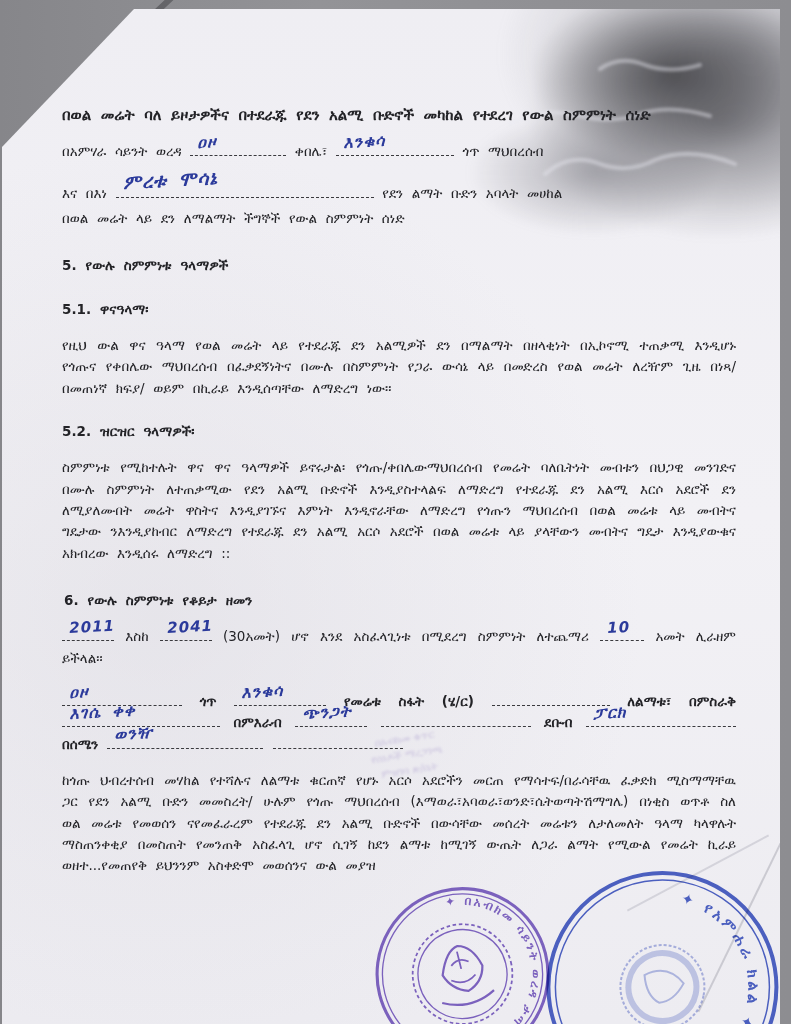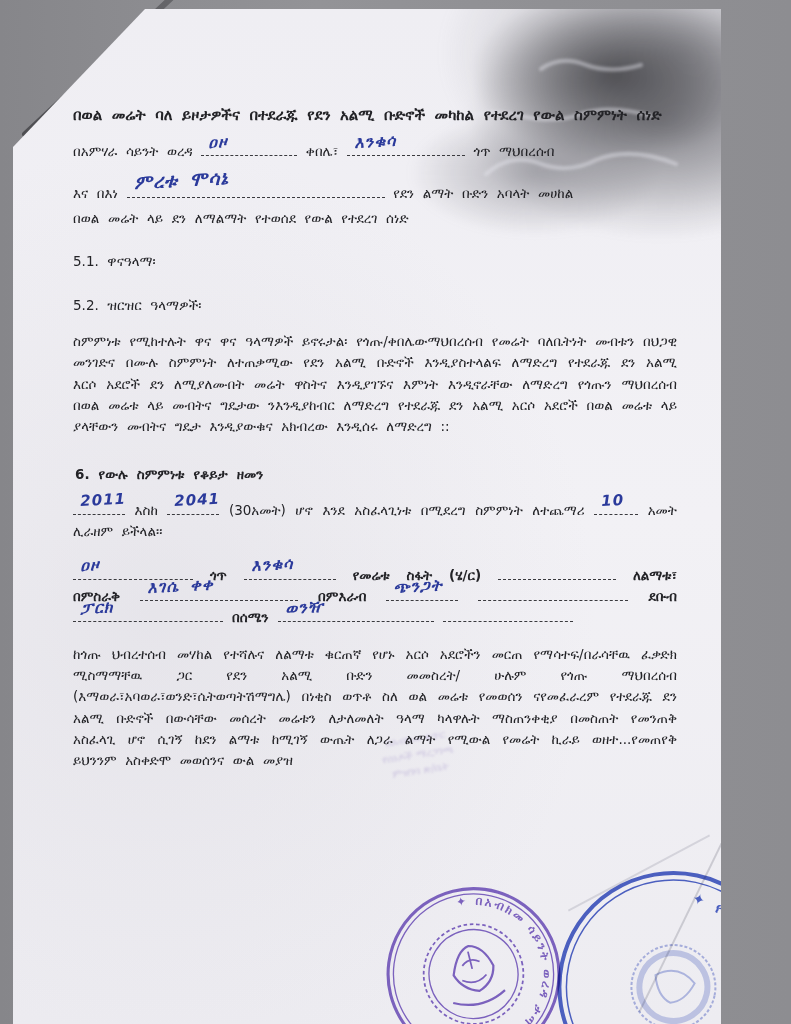--- a/index.html
+++ b/index.html
@@ -7,21 +7,21 @@
     width:791px;height:1024px;position:relative;overflow:hidden;
     background:linear-gradient(90deg,#86868a 0%,#939397 40%,#8d8d91 100%);
     font-family:"DejaVu Sans",sans-serif;
   }
   .corner-shadow-line{
     position:absolute;left:-6px;top:60px;width:215px;height:6px;
     background:linear-gradient(90deg,#4e4e52,#67676b);
     transform:rotate(-43deg);z-index:0;border-radius:3px;
   }
   .page{
-    position:absolute;left:13px;top:9px;width:708px;height:1015px;
+    position:absolute;left:2px;top:9px;width:778px;height:1015px;
     background:
       radial-gradient(ellipse at 20% 60%, rgba(210,208,216,.35), rgba(0,0,0,0) 55%),
       linear-gradient(180deg,#efeef3 0%,#f2f1f5 50%,#edecf1 100%);
     clip-path:polygon(132px 0, 100% 0, 100% 100%, 0 100%, 0 138px);
     overflow:hidden;z-index:1;
   }
   .corner-inner-shade{
     position:absolute;left:-30px;top:-30px;width:230px;height:210px;
     background:linear-gradient(135deg,rgba(90,90,95,.45) 48px,rgba(160,160,165,.22) 58px,rgba(0,0,0,0) 86px);
     z-index:3;pointer-events:none;
@@ -41,21 +41,21 @@
 
   .content{
     position:relative;z-index:4;
     padding:94px 44px 0 60px;
     color:#232327;font-size:13.5px;line-height:1.58;
     word-spacing:.32em;
   }
   .title{font-weight:bold;font-size:15px;line-height:1.62;text-align:justify;}
   .formline{margin-top:14px;white-space:nowrap;}
   .heading{font-weight:bold;margin-top:26px;}
-  .subheading{font-weight:normal;margin-top:22px;}
+  .subheading{font-weight:bold;margin-top:22px;}
   .para{margin-top:15px;text-align:justify;}
   .blank{
     display:inline-block;position:relative;vertical-align:baseline;
     border-bottom:1.6px dashed #3a3a3e;height:13px;
   }
   .hw{
     position:absolute;left:8px;bottom:0px;white-space:nowrap;
     color:#2b3a9b;font-style:italic;font-weight:bold;font-size:16px;
     transform:rotate(-3deg);transform-origin:left bottom;letter-spacing:1px;
   }
@@ -109,24 +109,26 @@
       <span class="blank" style="width:118px"><span class="hw">እንቁሳ</span></span>
       <span>ጎጥ ማህበረሰብ</span>
     </div>
 
     <div class="formline" style="margin-top:20px">
       <span>እና በእነ</span>
       <span class="blank" style="width:258px"><span class="hw" style="font-size:19px">ምረቱ ሞሳኔ</span></span>
       <span>የደን ልማት ቡድን አባላት መሀከል</span>
     </div>
 
-    <div style="margin-top:4px">በወል መሬት ላይ ደን ለማልማት የተወሰደ የውል የተደረገ ሰነድ</div>
-
+    <div style="margin-top:4px">በወል መሬት ላይ ደን ለማልማት ችግኞች የውል ስምምነት ሰነድ</div>
+
+    <div class="heading">5. የውሉ ስምምነቱ ዓላማዎች</div>
 
     <div class="subheading">5.1. ዋናዓላማ፡</div>
+    <div class="para">የዚህ ውል ዋና ዓላማ የወል መሬት ላይ የተደራጁ ደን አልሚዎች ደን በማልማት በዘላቂነት በኢኮኖሚ ተጠቃሚ እንዲሆኑ የጎጡና የቀበሌው ማህበረሰብ በፈቃደኝነትና በሙሉ በስምምነት የጋራ ውሳኔ ላይ በመድረስ የወል መሬት ለረዥም ጊዜ በነጻ/በመጠነኛ ክፍያ/ ወይም በኪራይ እንዲሰጣቸው ለማድረግ ነው፡፡</div>
 
     <div class="subheading">5.2. ዝርዝር ዓላማዎች፡</div>
     <div class="para">ስምምነቱ የሚከተሉት ዋና ዋና ዓላማዎች ይኖሩታል፡ የጎጡ/ቀበሌውማህበረሰብ የመሬት ባለቤትነት መብቱን በህጋዊ መንገድና በሙሉ ስምምነት ለተጠቃሚው የደን አልሚ ቡድኖች እንዲያስተላልፍ ለማድረግ የተደራጁ ደን አልሚ እርሶ አደሮች ደን ለሚያለሙበት መሬት ዋስትና እንዲያገኙና እምነት እንዲኖራቸው ለማድረግ የጎጡን ማህበረሰብ በወል መሬቱ ላይ መብትና ግዴታው ንእንዲያከብር ለማድረግ የተደራጁ ደን አልሚ አርሶ አደሮች በወል መሬቱ ላይ ያላቸውን መብትና ግዴታ እንዲያውቁና አክብረው እንዲሰሩ ለማድረግ ::</div>
 
     <div class="heading" style="margin-left:2px">6. የውሉ ስምምነቱ የቆይታ ዘመን</div>
     <div class="para">
       <span class="blank" style="width:52px"><span class="hw small">2011</span></span>
       <span>እስከ</span>
       <span class="blank" style="width:52px"><span class="hw small">2041</span></span>
       <span>(30አመት) ሆኖ እንደ አስፈላጊነቱ በሚደረግ ስምምነት ለተጨማሪ</span>

